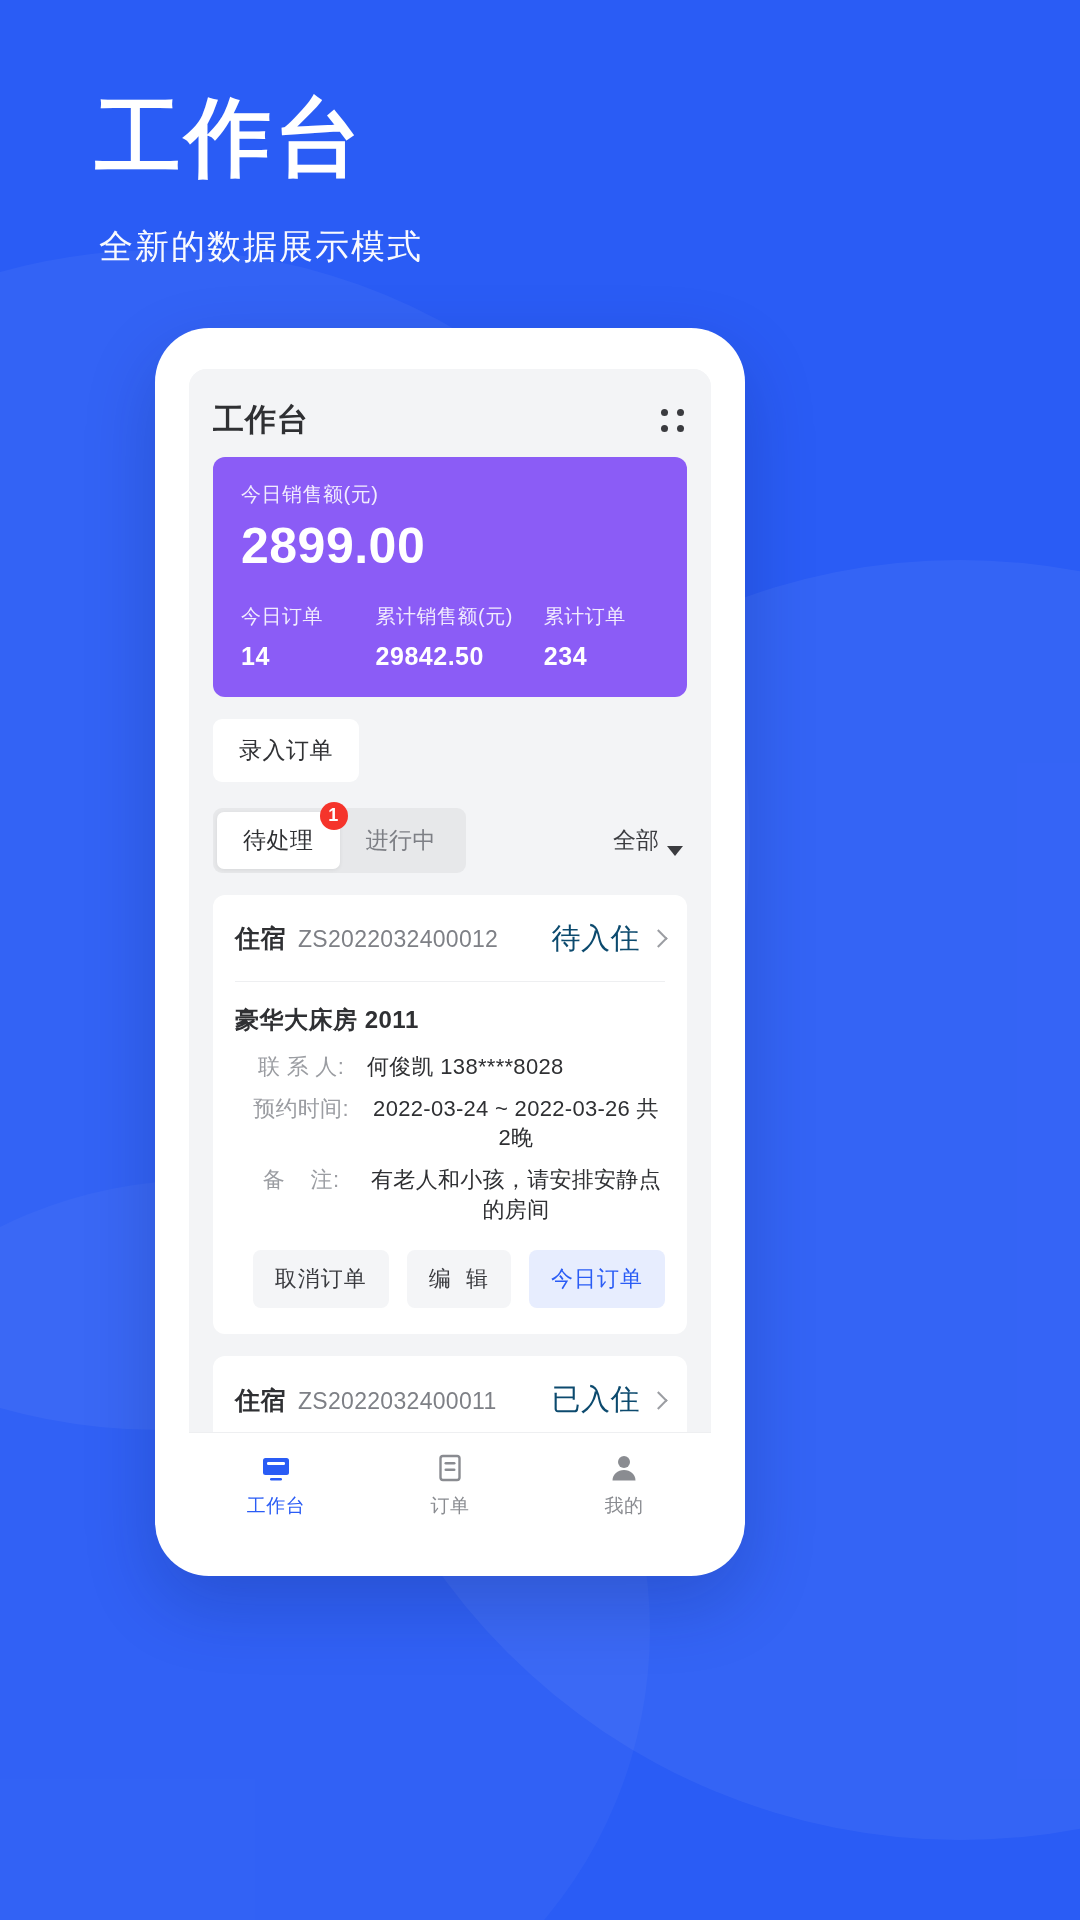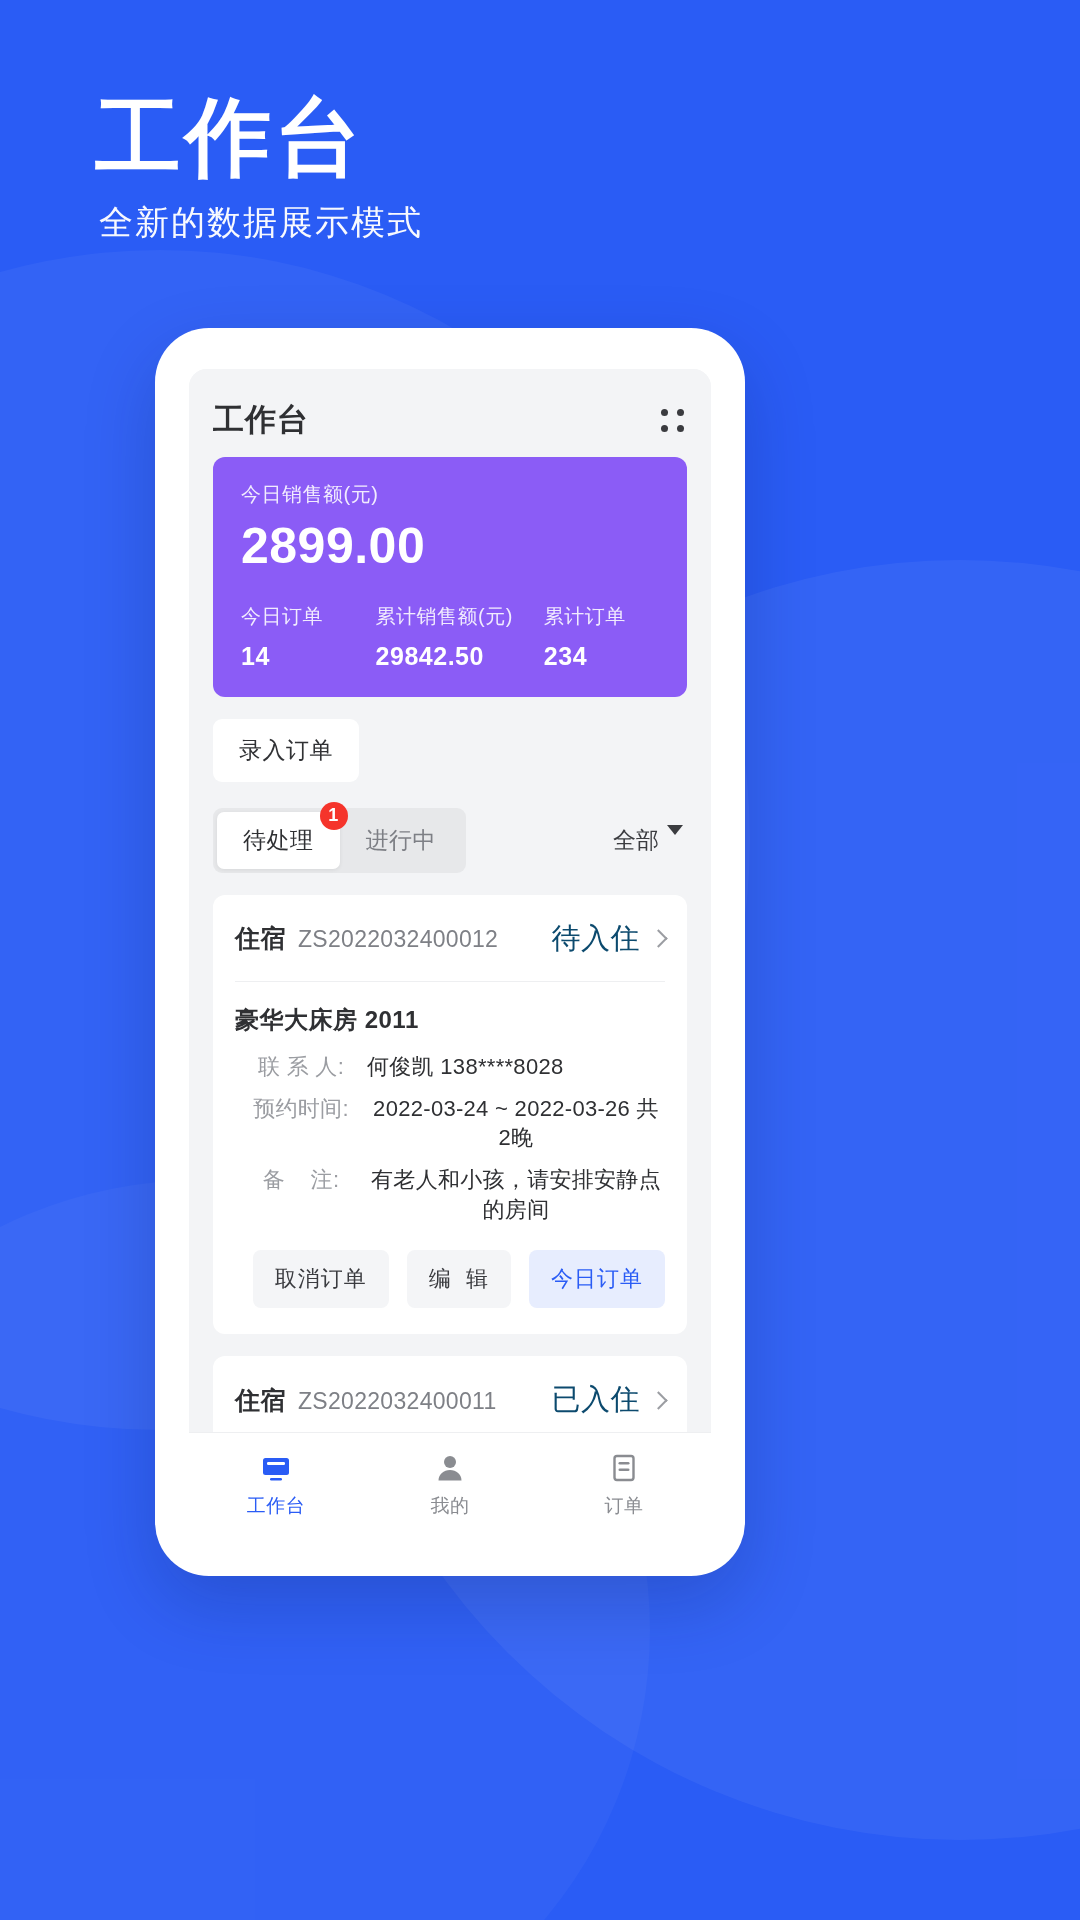--- a/index.html
+++ b/index.html
@@ -64,21 +64,21 @@
     font-weight: 700;
     letter-spacing: 4px;
     margin: 0;
   }
   .promo-sub {
     color: #ffffff;
     font-size: 34px;
     line-height: 1.2;
     font-weight: 400;
     letter-spacing: 2px;
-    margin: 20px 0 0 4px;
+    margin: 44px 0 0 4px;
     opacity: 0.97;
   }
 
   
   .phone {
     position: absolute;
     left: 155px;
     top: 328px;
     width: 590px;
     height: 1248px;
@@ -242,21 +242,21 @@
     font-size: 18px;
     font-weight: 600;
     display: flex;
     align-items: center;
     justify-content: center;
     box-sizing: border-box;
     padding: 0 6px;
   }
   .filter {
     display: flex;
-    align-items: flex-start;
+    align-items: flex-end;
     gap: 8px;
     font-size: 23px;
     color: #3b3c40;
     cursor: pointer;
     padding-right: 4px;
   }
   .caret-down {
     width: 0;
     height: 0;
     border-left: 8px solid transparent;
@@ -510,29 +510,29 @@
       <div class="nav-item active">
         <svg class="nav-icon" viewBox="0 0 34 34">
           <rect x="4" y="7" width="26" height="17" rx="2.5" fill="#2a5cf5"></rect>
           <rect x="8" y="11" width="18" height="3" rx="1.2" fill="#ffffff"></rect>
           <rect x="11" y="27" width="12" height="2.6" rx="1.3" fill="#2a5cf5"></rect>
         </svg>
         <span class="nav-label">工作台</span>
       </div>
       <div class="nav-item">
         <svg class="nav-icon" viewBox="0 0 34 34">
-          <circle cx="17" cy="11" r="6" fill="#8a8c91"></circle>
-          <path d="M5.5 29.5c0-6.2 5.2-10.5 11.5-10.5s11.5 4.3 11.5 10.5z" fill="#8a8c91"></path>
-        </svg>
-        <span class="nav-label">我的</span>
-      </div>
-      <div class="nav-item">
-        <svg class="nav-icon" viewBox="0 0 34 34">
           <rect x="7.5" y="5" width="19" height="24" rx="2.5" fill="none" stroke="#8a8c91" stroke-width="2.4"></rect>
           <rect x="11.5" y="11" width="11" height="2.6" rx="1.3" fill="#8a8c91"></rect>
           <rect x="11.5" y="17.5" width="11" height="2.6" rx="1.3" fill="#8a8c91"></rect>
         </svg>
         <span class="nav-label">订单</span>
       </div>
+      <div class="nav-item">
+        <svg class="nav-icon" viewBox="0 0 34 34">
+          <circle cx="17" cy="11" r="6" fill="#8a8c91"></circle>
+          <path d="M5.5 29.5c0-6.2 5.2-10.5 11.5-10.5s11.5 4.3 11.5 10.5z" fill="#8a8c91"></path>
+        </svg>
+        <span class="nav-label">我的</span>
+      </div>
     </div>
 
   </div>
 </div>
 
 </body></html>

